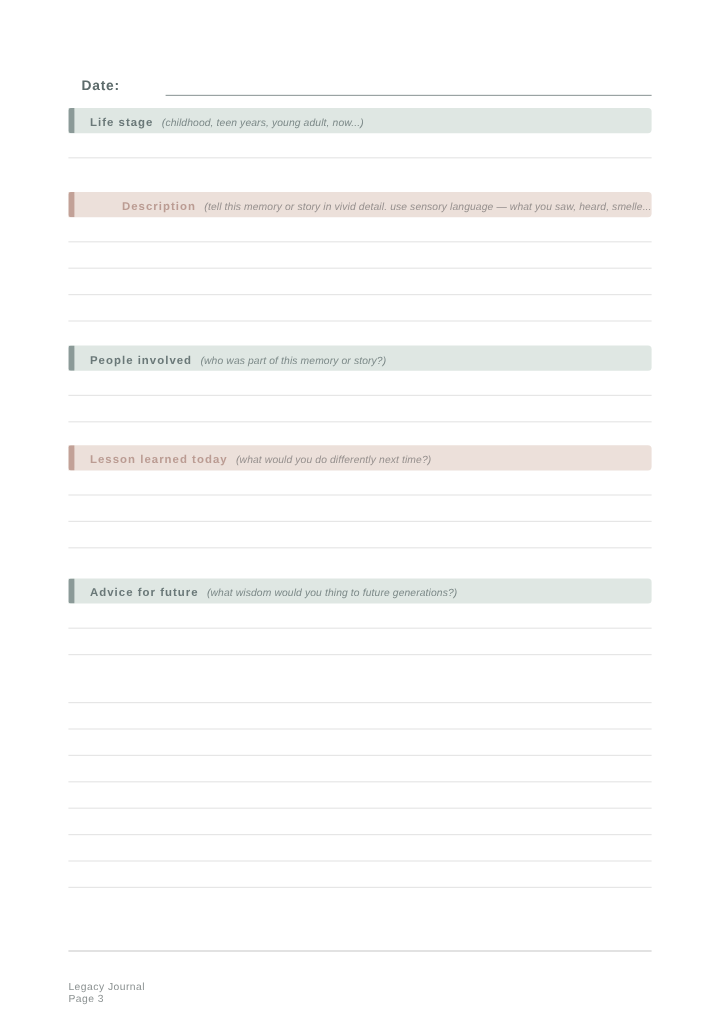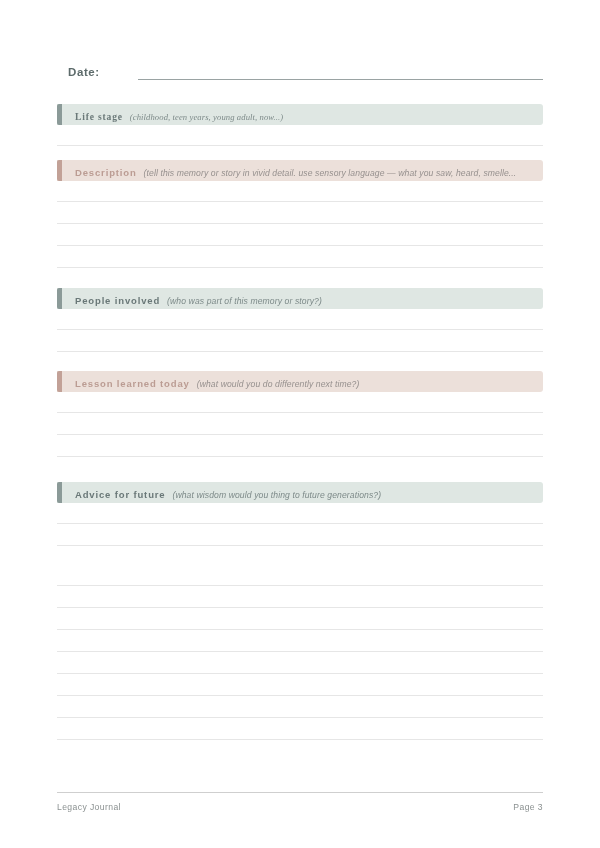--- a/index.html
+++ b/index.html
@@ -122,52 +122,53 @@
     height: 21px;
   }
 
   
   .footer {
     position: absolute;
     left: 57px;
     top: 792px;
     width: 486px;
     border-top: 1px solid #cfcfcf;
-    padding-top: 9px;
+    padding-top: 24px;
     display: flex;
     justify-content: space-between;
     align-items: baseline;
+    flex-direction: column;
   }
   .footer-text {
     font-size: 8.6px;
     color: #8b9191;
     letter-spacing: 0.4px;
   }
 </style>
 </head>
 <body>
 
 <div class="page">
 
   <div class="date-row">
     <span class="date-label">Date:</span>
     <span class="date-line"></span>
   </div>
 
   <div id="sections-root">
-      <div class="section theme-green" style="top: 104px; font-family: Liberation Serif, serif;">
+      <div class="section theme-green" style="top: 90px;">
         <div class="sec-header">
           <span class="sec-stripe"></span>
           <span class="sec-texts"><span class="sec-title">Life stage</span><span class="sec-hint">(childhood, teen years, young adult, now...)</span></span>
         </div>
         <div class="sec-lines">
           <div class="wline"></div>
         </div>
       </div>
-      <div class="section theme-rose" style="top: 160px;">
+      <div class="section theme-rose" style="top: 160px; text-align: right;">
         <div class="sec-header">
           <span class="sec-stripe"></span>
           <span class="sec-texts"><span class="sec-title">Description</span><span class="sec-hint">(tell this memory or story in vivid detail. use sensory language — what you saw, heard, smelle...</span></span>
         </div>
         <div class="sec-lines">
           <div class="wline"></div>
           <div class="wline"></div>
           <div class="wline"></div>
           <div class="wline"></div>
         </div>

